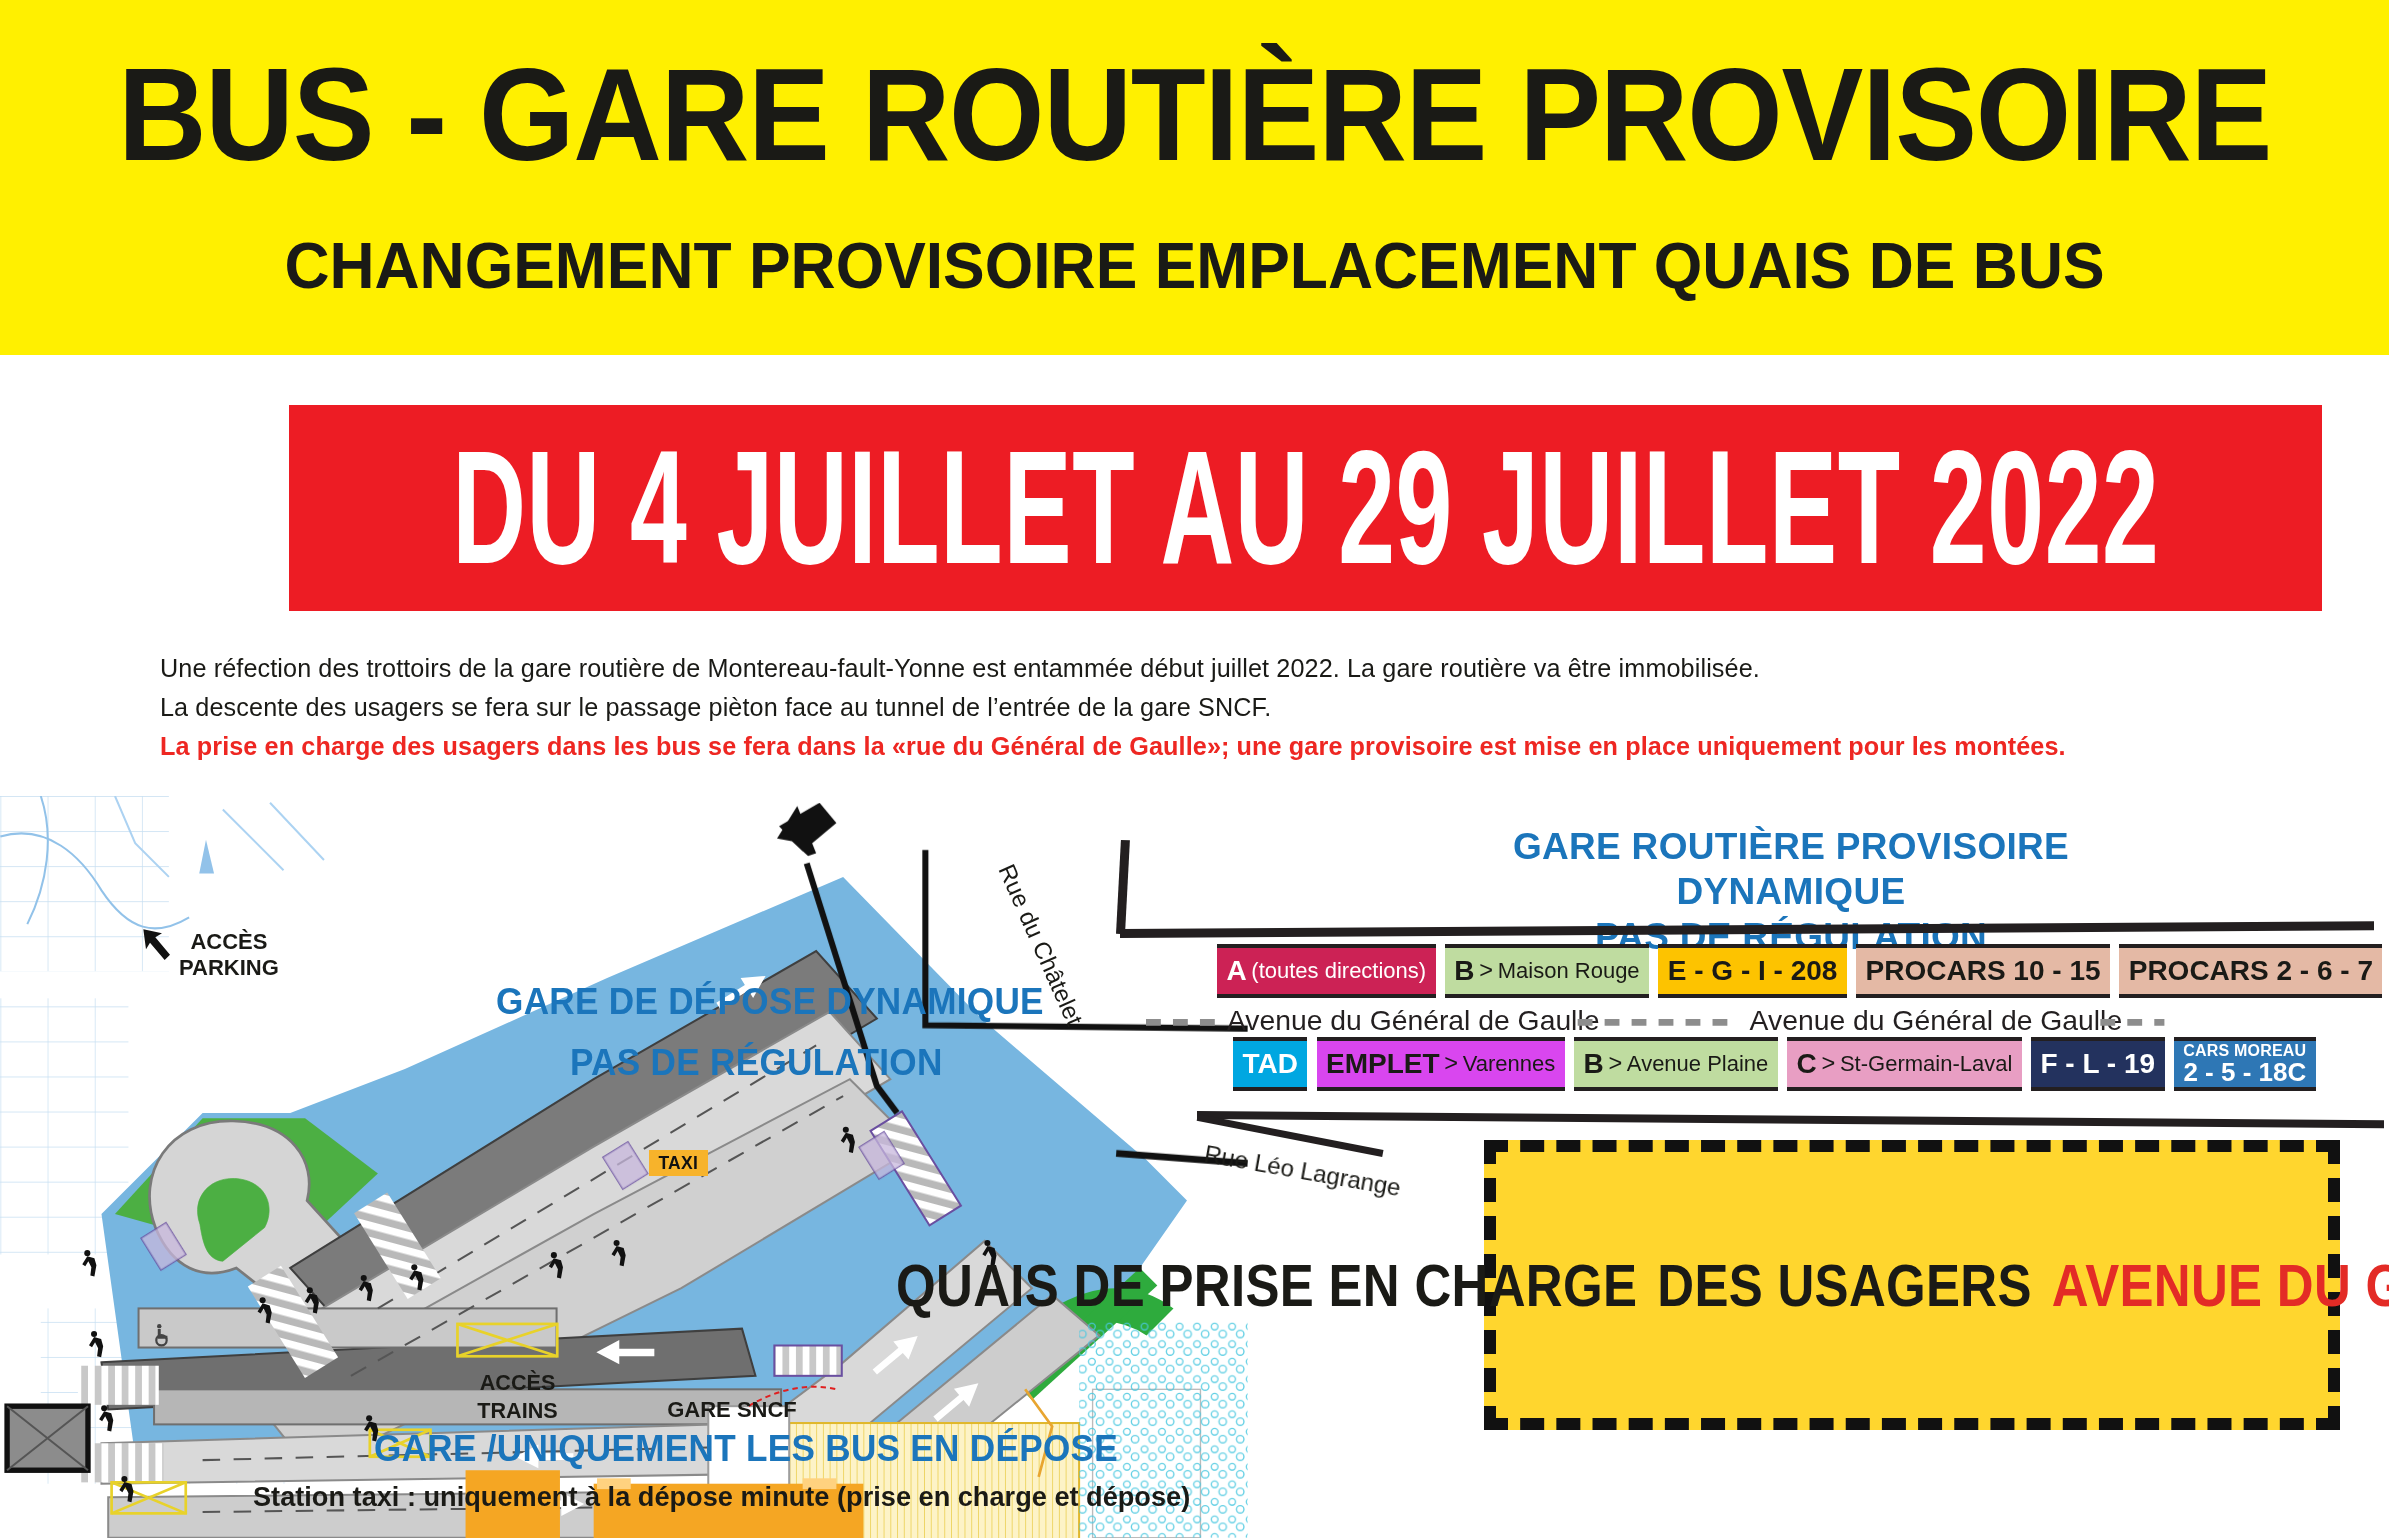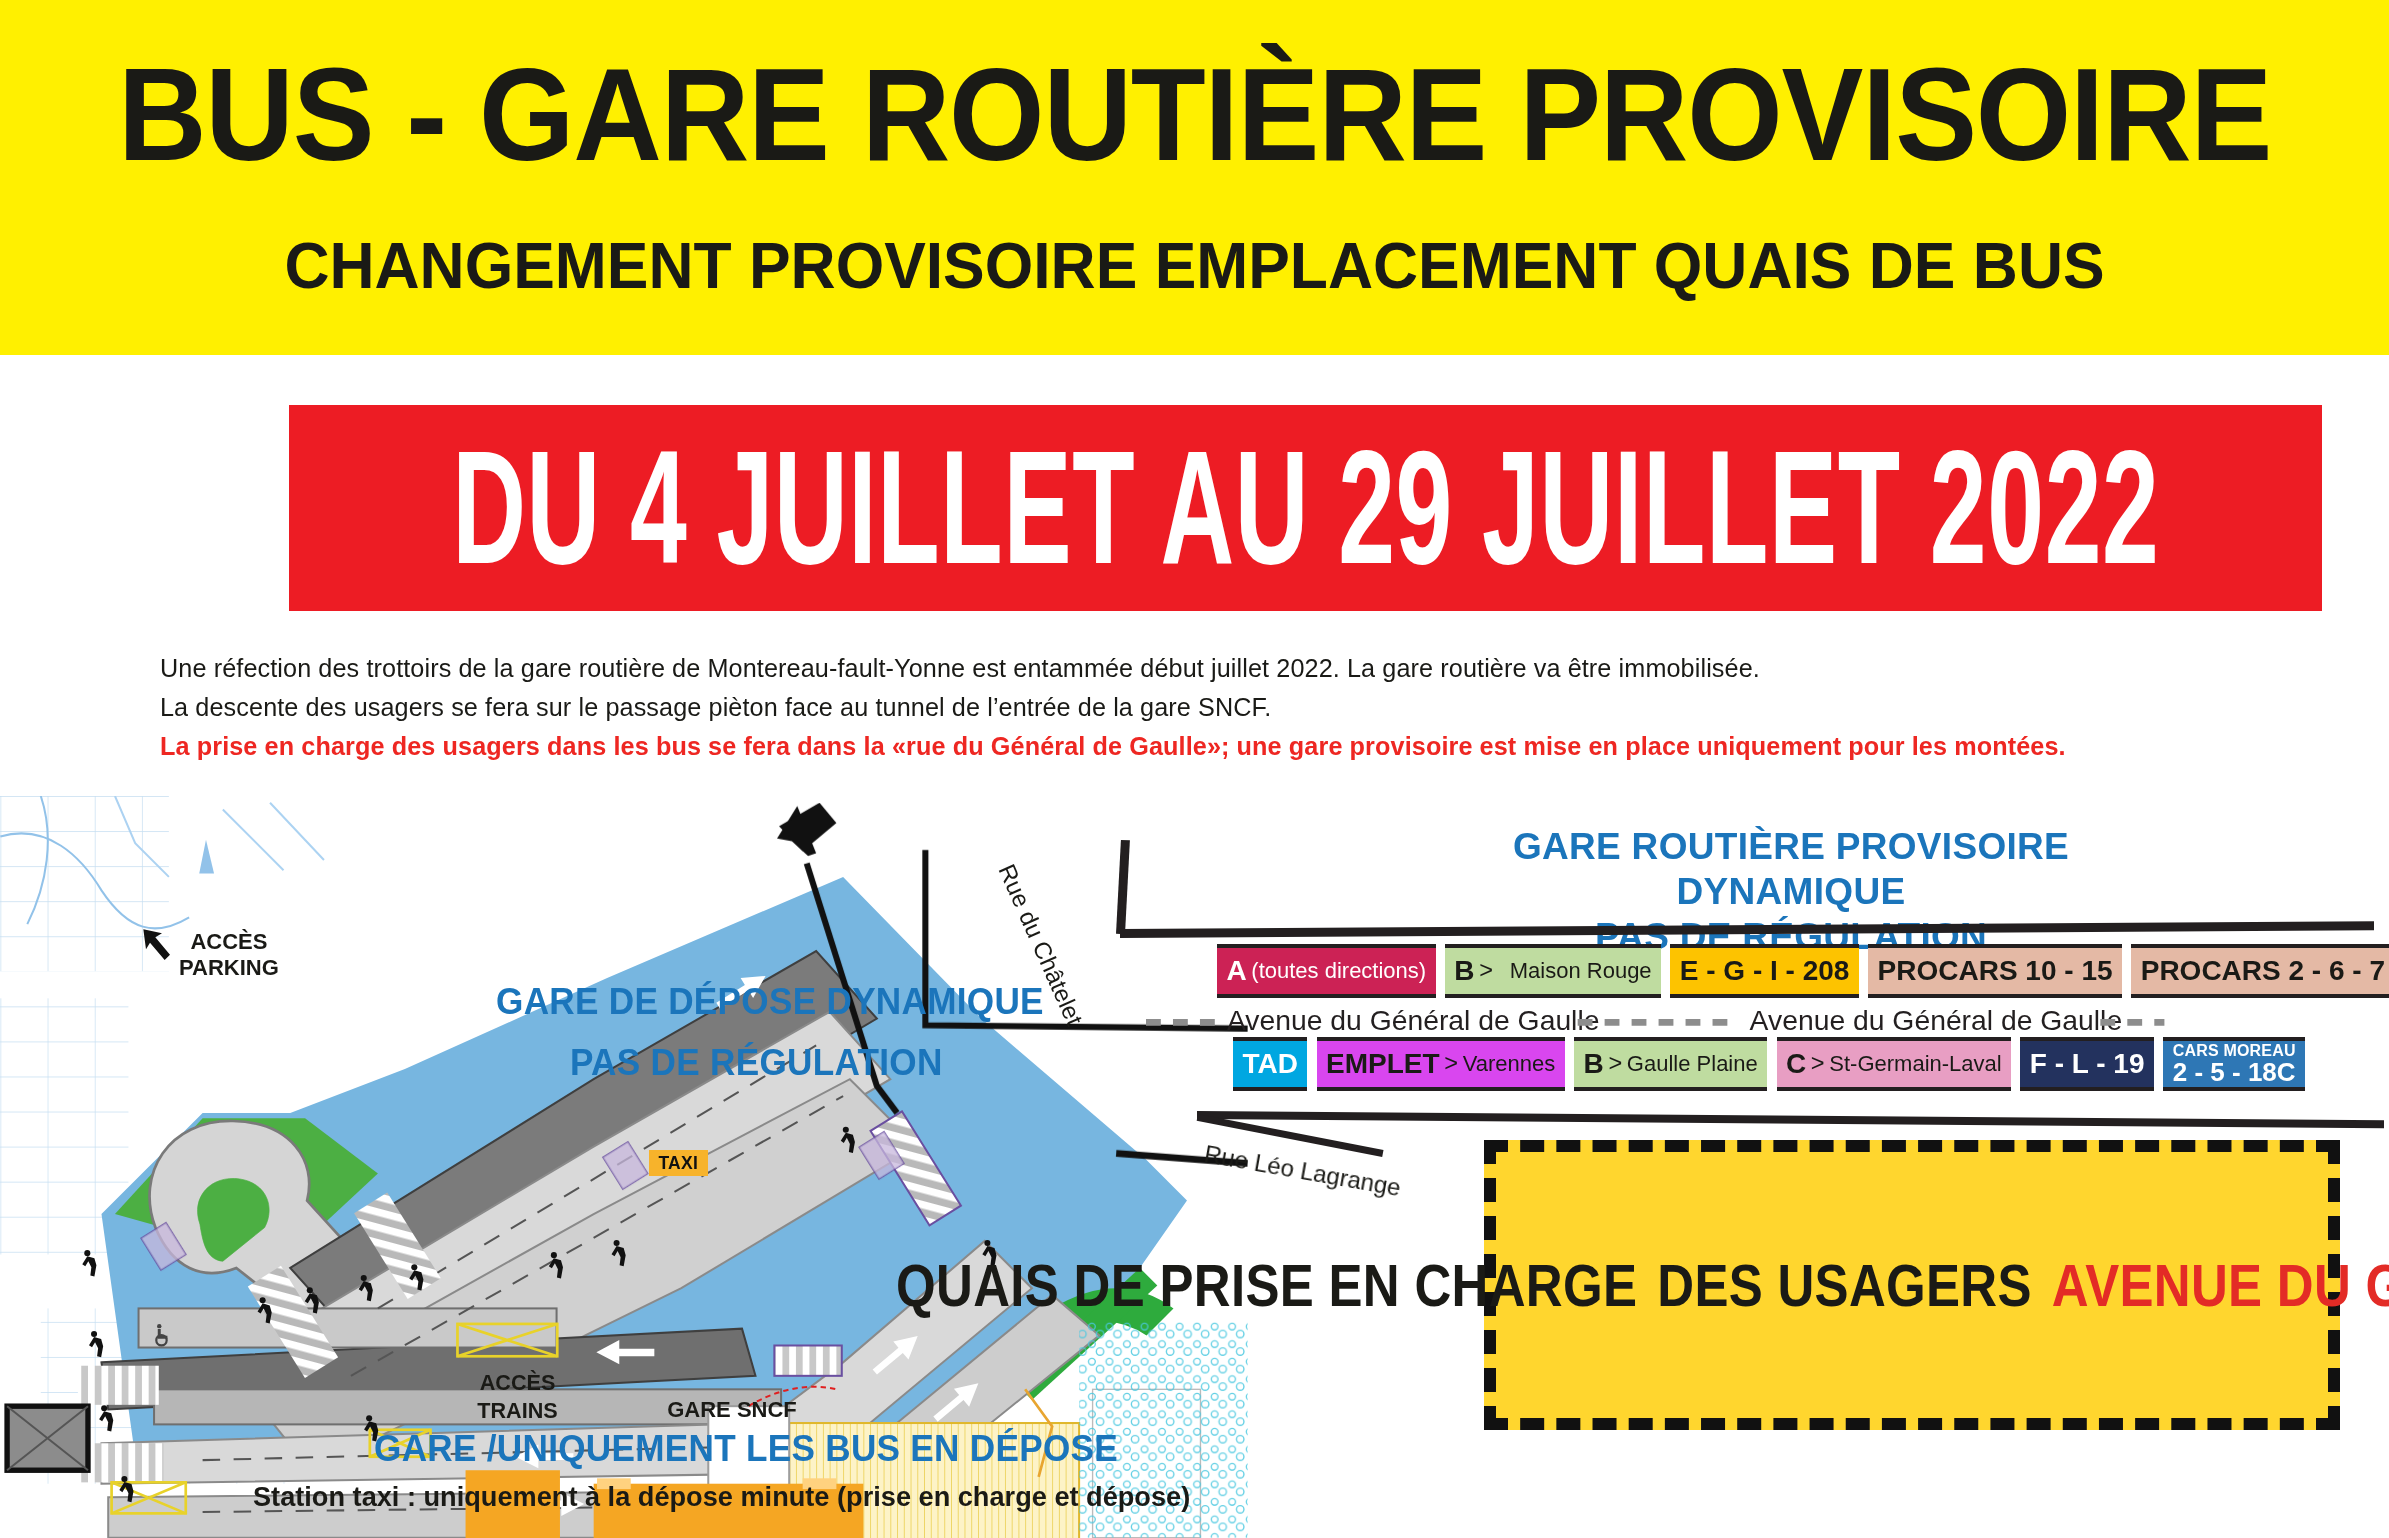--- a/index.html
+++ b/index.html
@@ -559,21 +559,21 @@
 <div id="street-top-line"></div>
 
 <div class="badge-row" id="badge-row-top">
     <div class="badge" style="background: rgb(204, 34, 85); color: rgb(255, 255, 255);">
       <span class="big">A</span>
       <span class="small">(toutes directions)</span>
     </div>
     <div class="badge" style="background: rgb(191, 220, 160); color: rgb(26, 26, 22);">
       <span class="big">B</span>
       <span class="arrow">&gt;</span>
-      <span class="small" style="margin-left: 12px;">Maison Rouge</span>
+      <span class="small" style="margin-left: 0px;">Maison Rouge</span>
     </div>
     <div class="badge" style="background: rgb(253, 195, 0); color: rgb(26, 26, 22);">
       <span class="big">E - G - I - 208</span>
     </div>
     <div class="badge" style="background: rgb(228, 185, 165); color: rgb(26, 26, 22);">
       <span class="big">PROCARS 10 - 15</span>
     </div>
     <div class="badge" style="background: rgb(228, 185, 165); color: rgb(26, 26, 22);">
       <span class="big">PROCARS 2 - 6 - 7</span>
     </div>
@@ -593,21 +593,21 @@
       <span class="big">TAD</span>
     </div>
     <div class="badge" style="background: #d946ef; color: rgb(26, 26, 22);">
       <span class="big">EMPLET</span>
       <span class="arrow">&gt;</span>
       <span class="small" style="margin-left: 0px;">Varennes</span>
     </div>
     <div class="badge" style="background: rgb(191, 220, 160); color: rgb(26, 26, 22);">
       <span class="big">B</span>
       <span class="arrow">&gt;</span>
-      <span class="small" style="margin-left: 0px;">Gaulle Plaine</span>
+      <span class="small" style="margin-left: 0px;">Avenue Plaine</span>
     </div>
     <div class="badge" style="background: rgb(232, 158, 195); color: rgb(26, 26, 22);">
       <span class="big">C</span>
       <span class="arrow">&gt;</span>
       <span class="small" style="margin-left: 0px;">St-Germain-Laval</span>
     </div>
     <div class="badge" style="background: rgb(35, 50, 94); color: rgb(255, 255, 255);">
       <span class="big">F - L - 19</span>
     </div>
     <div class="badge two-line" style="background: rgb(46, 119, 181); color: rgb(255, 255, 255);">

